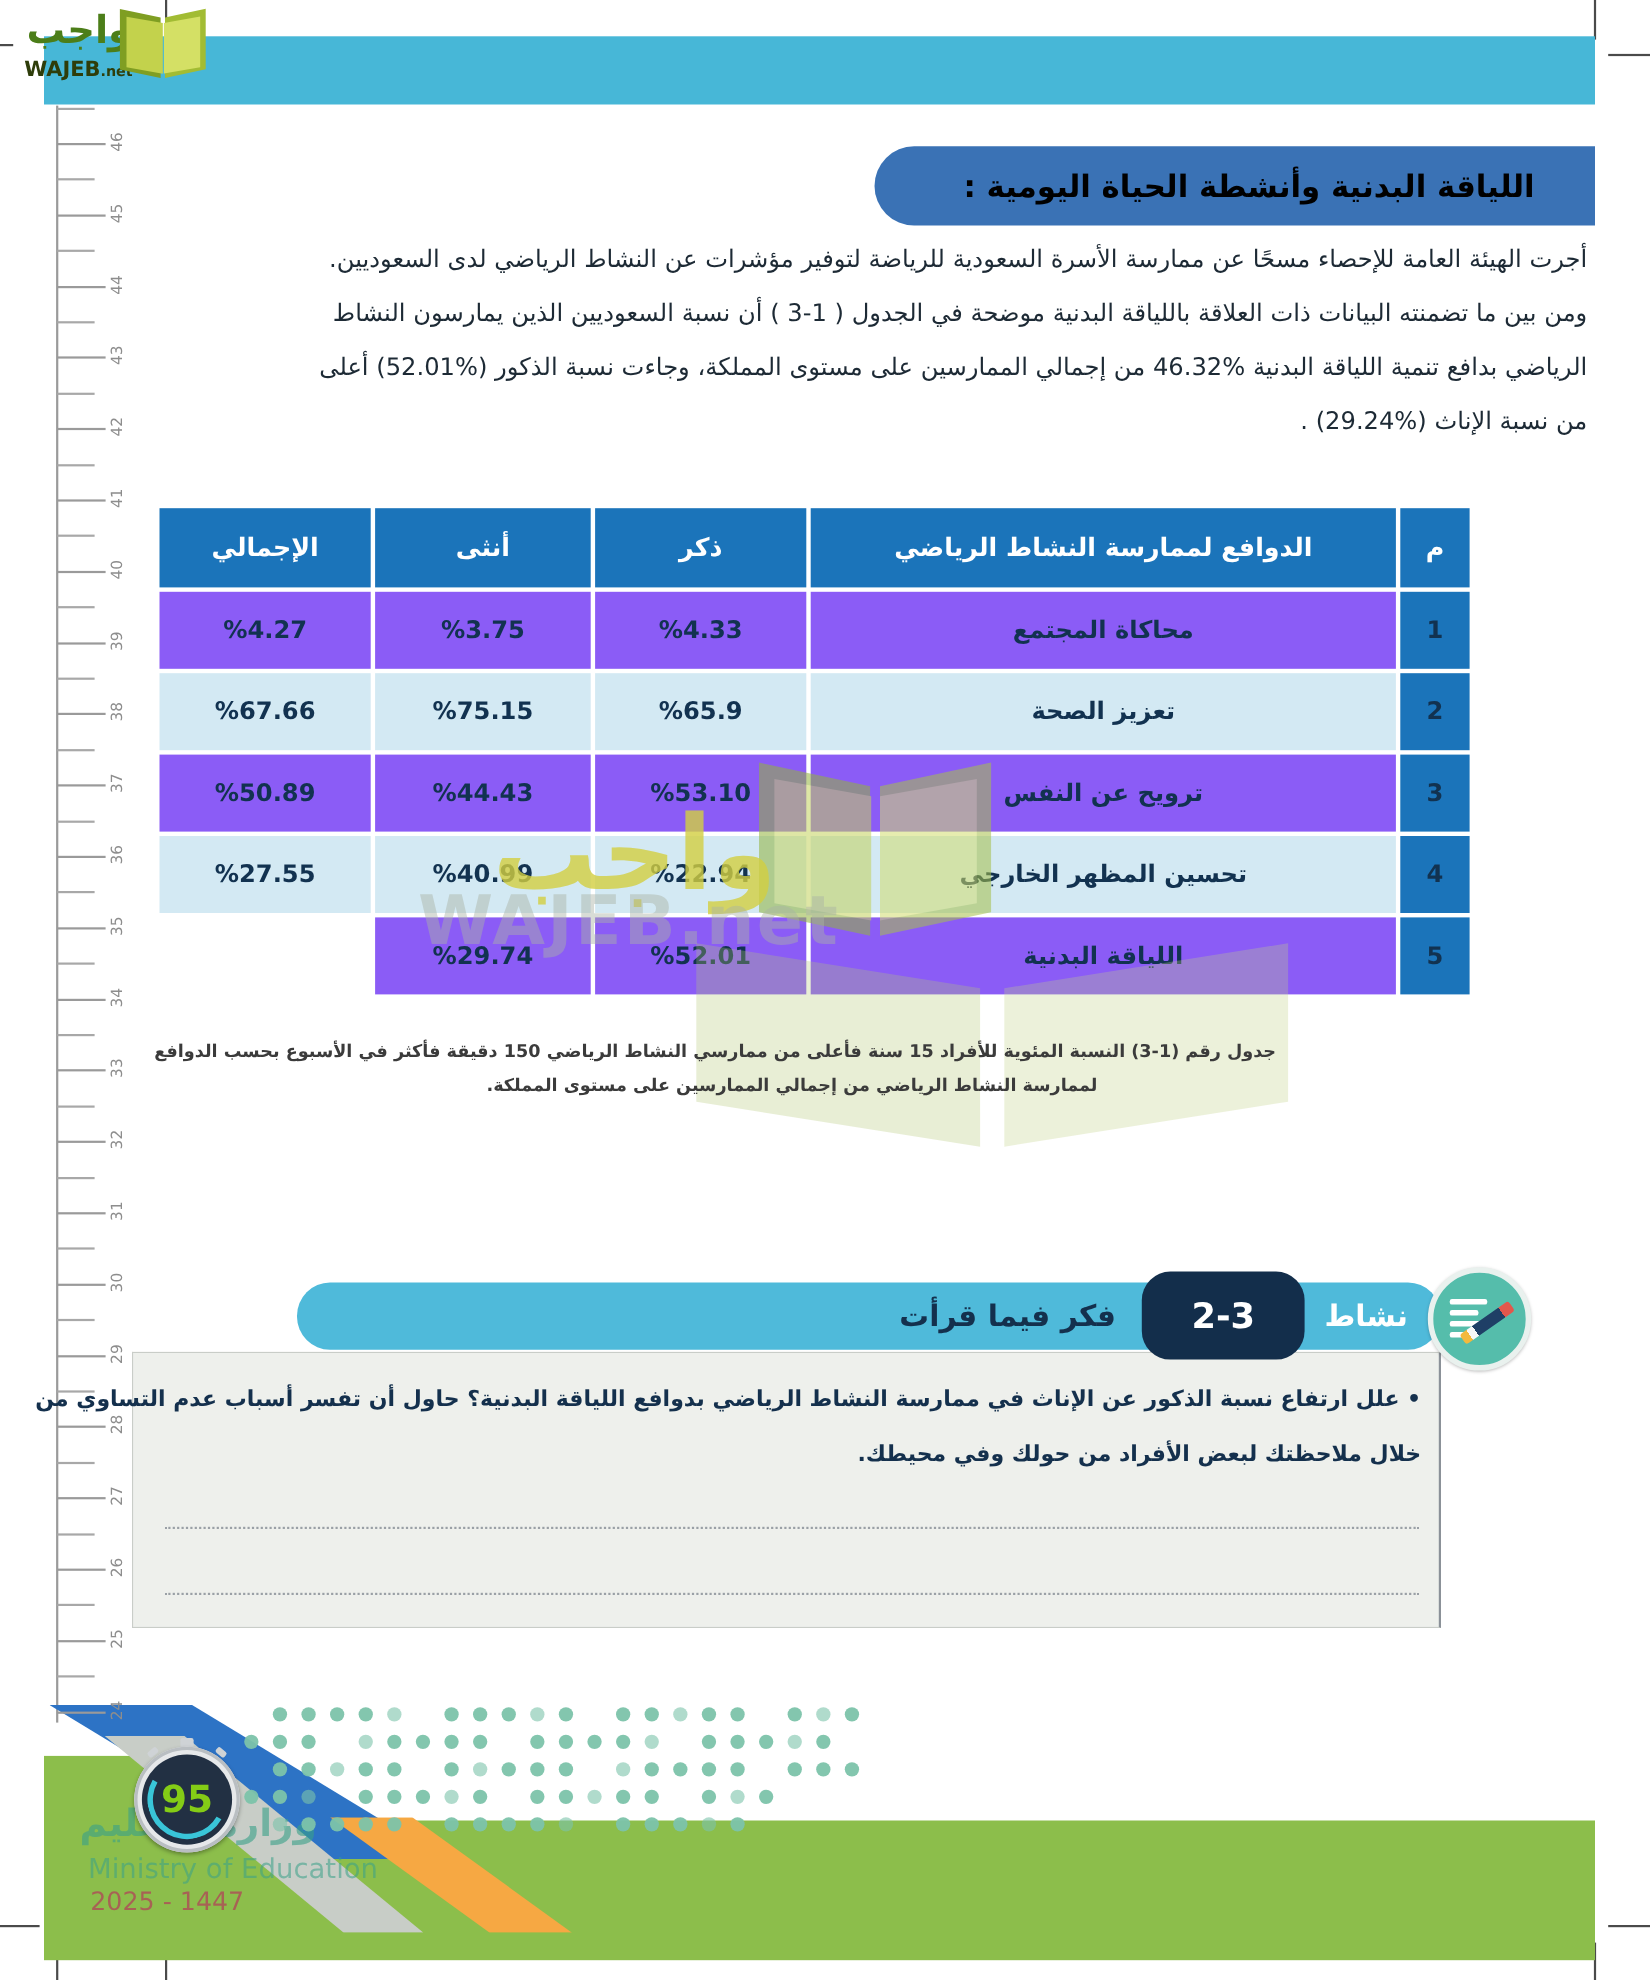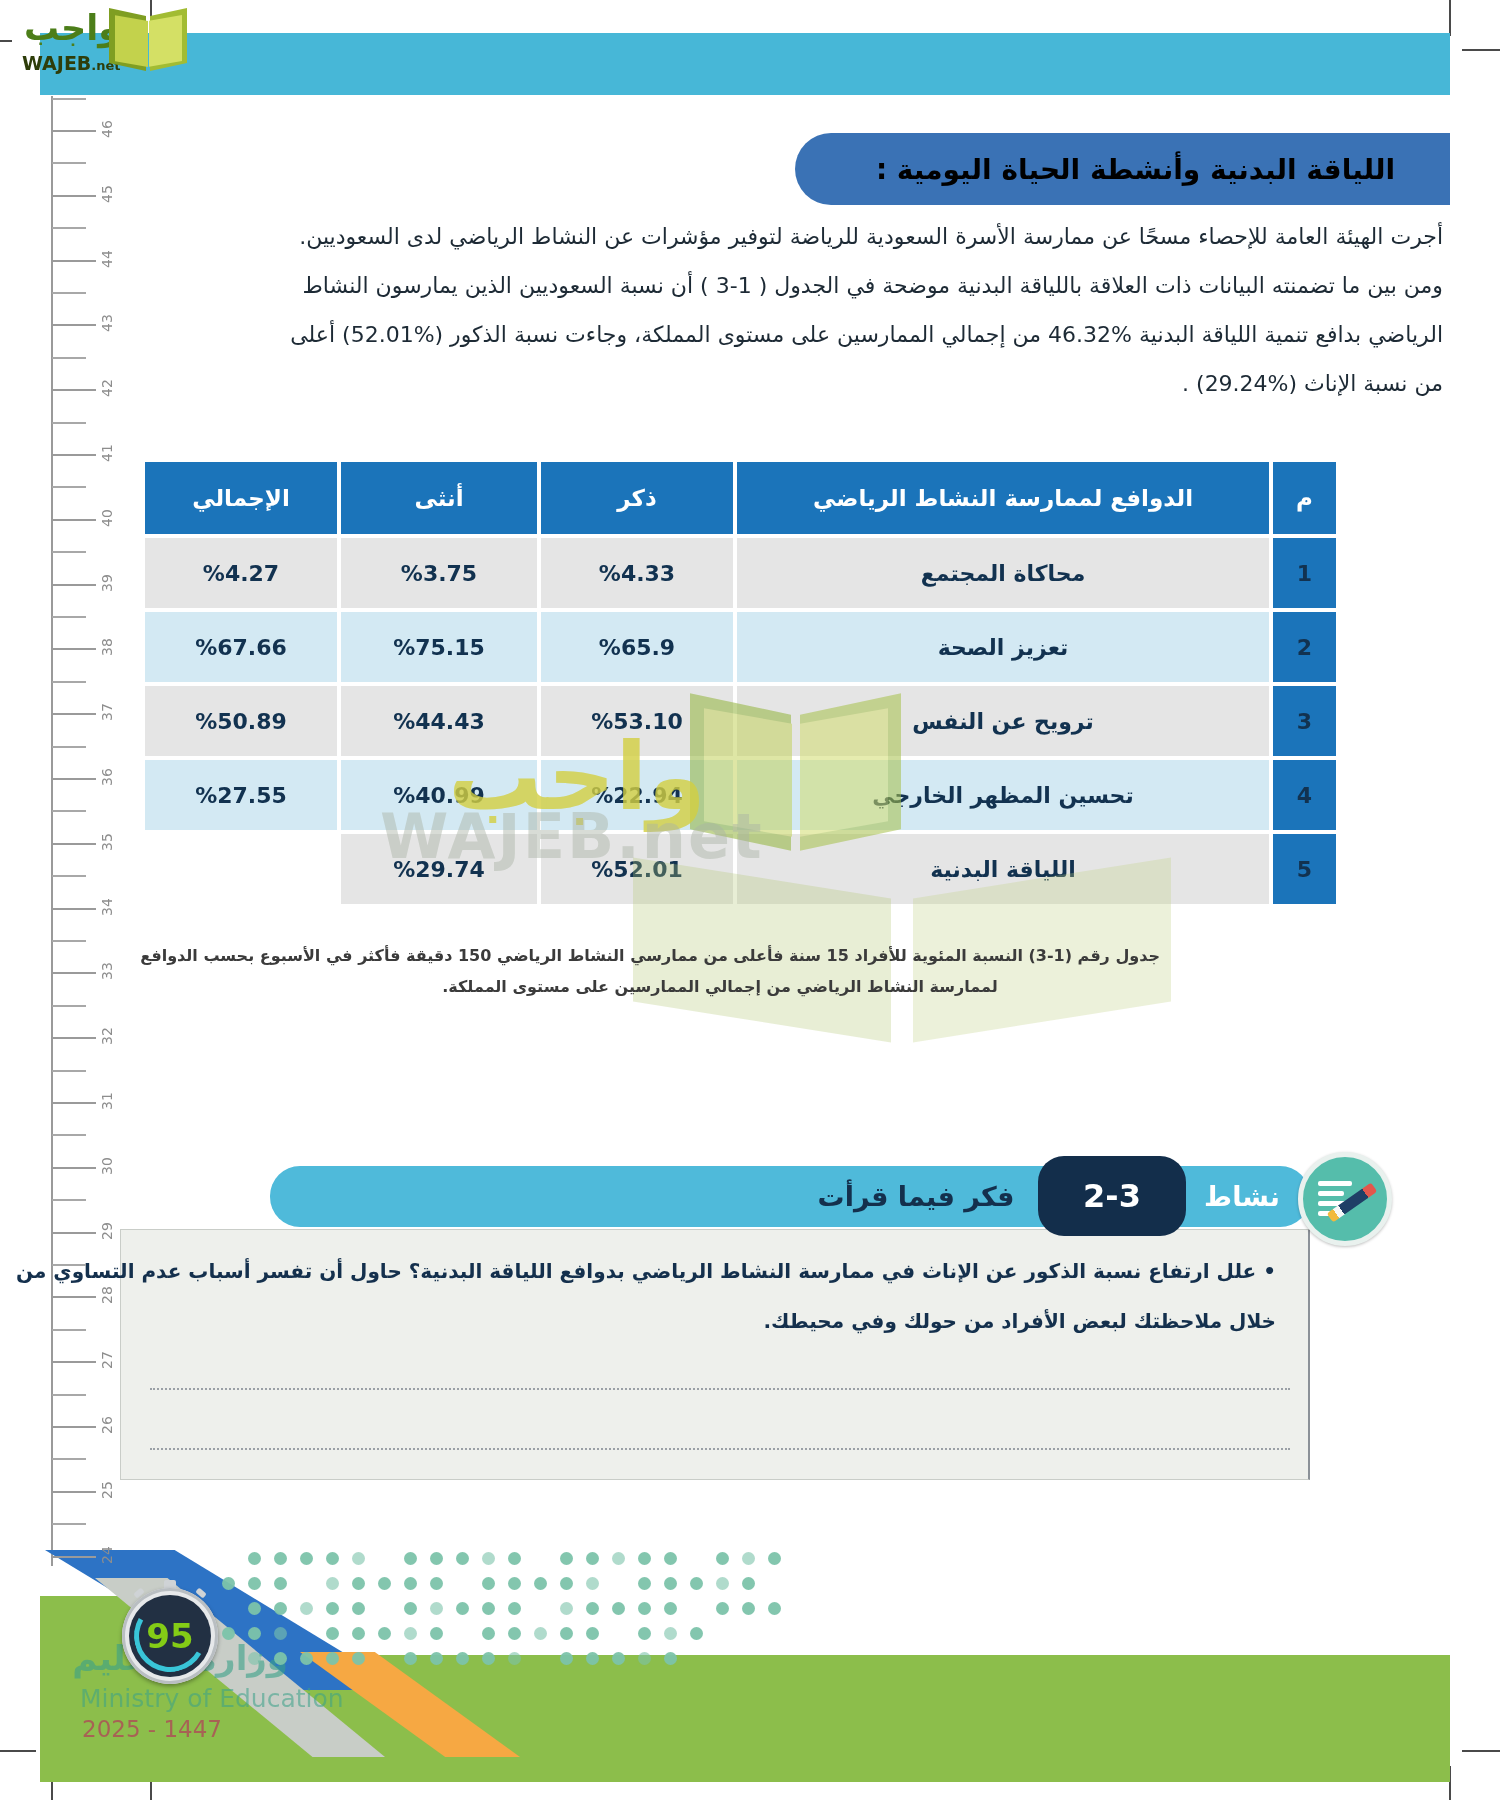--- a/index.html
+++ b/index.html
@@ -40,21 +40,21 @@
   .intro{left:100px;top:212px;width:1343px;direction:rtl;text-align:right;color:#1d2a35;}
   .intro .ln{height:49px;line-height:49px;font-size:22px;white-space:nowrap;}
 
   
   .dtable{left:145px;top:462px;width:1191px;display:grid;
           grid-template-columns:63px 532px 192px 196px 192px;gap:4px;direction:rtl;background:#ffffff;}
   .cell{display:flex;align-items:center;justify-content:center;font-weight:bold;direction:rtl;}
   .cell.hd{background:#1b74ba;color:#ffffff;height:72px;font-size:23px;}
   .cell.serial{background:#1b74ba;color:#ffffff;font-size:23px;}
   .cell.body{height:70px;color:#123250;font-size:22px;}
-  .cell.dark{background:#e5e5e5;}
+  .cell.dark{background:#8b5cf6;}
   .cell.light{background:#d3e9f3;}
 
   
   .caption{left:280px;top:940px;width:880px;direction:rtl;text-align:center;color:#3b3b3b;
            font-weight:bold;font-size:16px;z-index:3;}
   .caption .cl{line-height:31px;white-space:nowrap;}
 
   
   .wm{pointer-events:none;}
   .wm-book1{left:686px;top:696px;width:220px;height:166px;opacity:.55;z-index:2;}
@@ -80,21 +80,21 @@
   .act-title{left:806px;top:1166px;width:220px;height:61px;line-height:61px;text-align:center;
              color:#14304d;font-size:27px;font-weight:bold;direction:rtl;}
   .act-icon{left:1298px;top:1152px;width:94px;height:94px;border-radius:50%;background:#55bdab;
             border:5px solid #e9f1ee;box-shadow:0 1px 3px rgba(0,0,0,.25);}
   .act-icon .wl{position:absolute;height:5px;background:#ffffff;border-radius:2px;}
   .act-icon .pencil{position:absolute;left:22px;top:40px;width:54px;height:11px;border-radius:3px;
      background:linear-gradient(90deg,#f2b93d 0 14%,#f7f7f7 14% 26%,#1f3f66 26% 80%,#e2574c 80%);
      transform:rotate(-35deg);}
   .act-box{left:120px;top:1229px;width:1190px;height:251px;background:#eef0ec;
            border:1px solid #c9cdc8;border-right:2px solid #8b9198;}
-  .act-text{left:136px;top:1246px;width:1140px;direction:rtl;text-align:right;color:#14304d;
+  .act-text{left:152px;top:1246px;width:1140px;direction:rtl;text-align:right;color:#14304d;
             font-weight:bold;font-size:20px;}
   .act-text .al{height:50px;line-height:50px;white-space:nowrap;}
   .dotline{position:absolute;left:150px;width:1140px;border-top:2px dotted #9aa0a6;}
 
   
   .green-main{left:40px;top:1655px;width:1410px;height:127px;background:#8cbe4b;}
   .green-left{left:40px;top:1596px;width:230px;height:60px;background:#8cbe4b;
               clip-path:polygon(0 0,48% 0,100% 100%,0 100%);}
   .ribbon-blue{left:45px;top:1550px;width:360px;height:140px;background:#2d73c5;
                clip-path:polygon(0 0,36% 0,100% 100%,64% 100%);}

